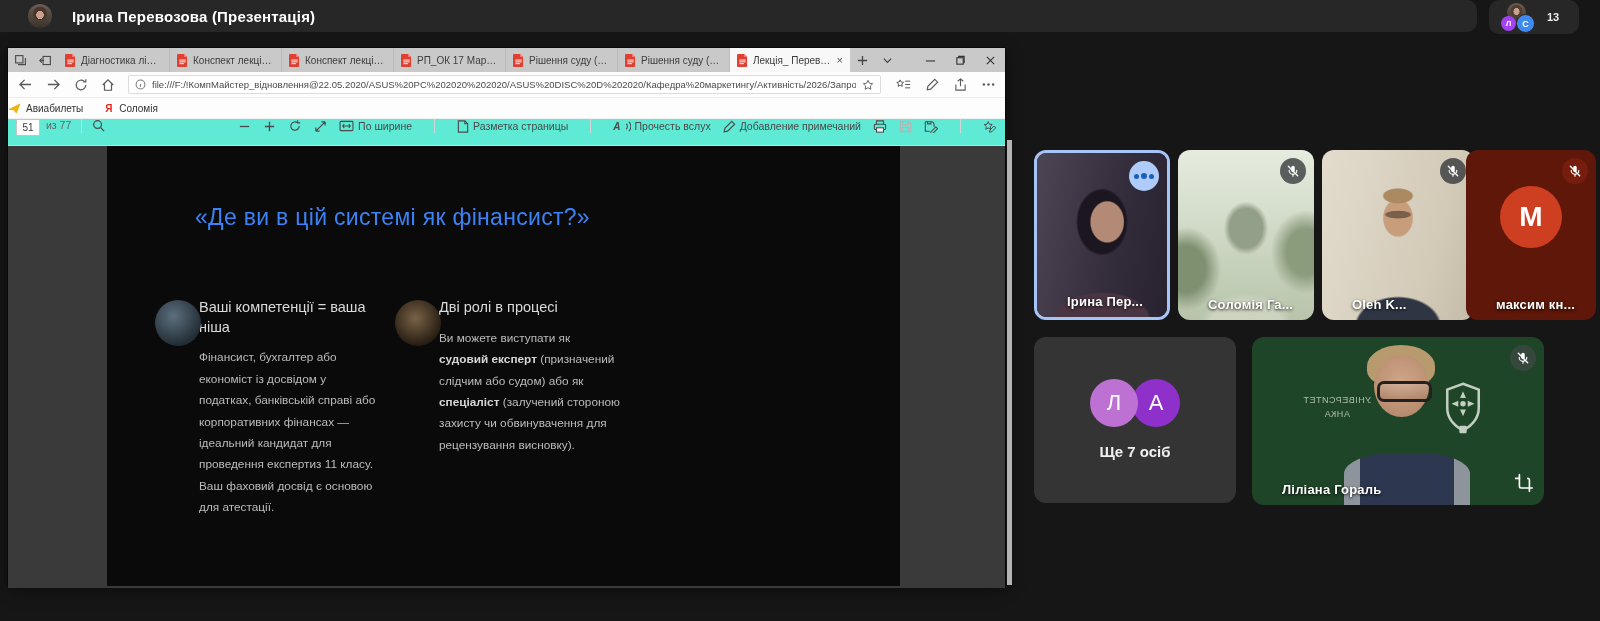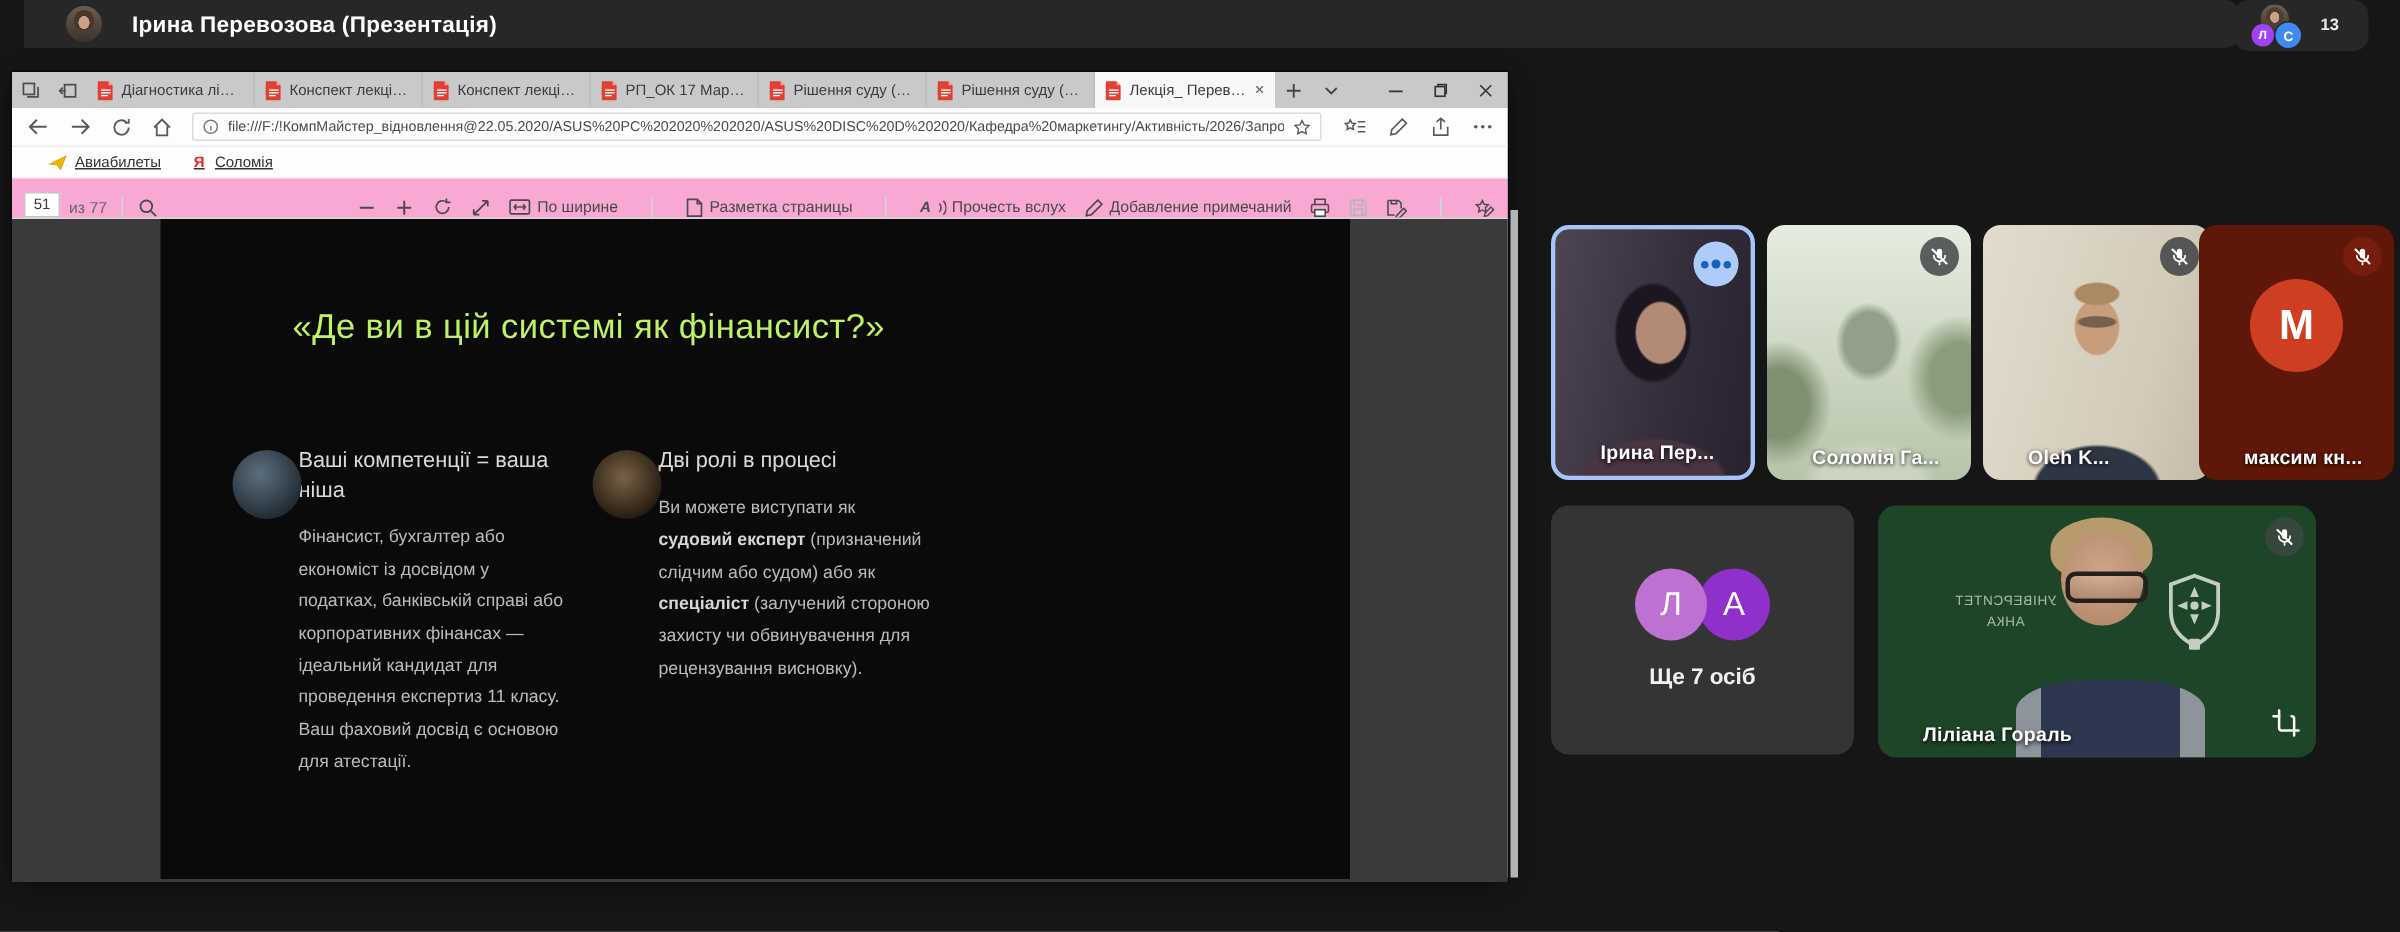--- a/index.html
+++ b/index.html
@@ -1,21 +1,21 @@
 <!DOCTYPE html>
 <html><head>
 <meta charset="utf-8">
 <style>
   html,body{margin:0;padding:0;background:#141414;}
   body{width:1600px;height:621px;overflow:hidden;font-family:"Liberation Sans",sans-serif;}
   .stage{position:relative;width:1600px;height:621px;background:#161616;}
 
   
   .topbar{position:absolute;left:0;top:0;width:1477px;height:32px;background:#272727;
-    border-radius:0 10px 10px 0;display:flex;align-items:center;margin-left:16px;}
+    border-radius:0 10px 10px 0;display:flex;align-items:center;}
   .topbar .pav{width:24px;height:24px;border-radius:50%;margin-left:28px;flex:0 0 auto;
     background:
       radial-gradient(6px 7px at 50% 46%,#c9a18a 0 60%,transparent 64%),
       radial-gradient(11px 11px at 50% 40%,#4a352b 0 60%,transparent 65%),
       linear-gradient(#6b5d52,#39322b);}
   .topbar .tname{color:#fff;font-size:15px;font-weight:bold;margin-left:20px;letter-spacing:.2px;}
 
   .people-pill{position:absolute;left:1489px;top:0;width:90px;height:34px;background:#272727;
     border-radius:10px;display:flex;align-items:center;}
   .pp-cluster{position:relative;width:44px;height:30px;margin-left:8px;}
@@ -47,41 +47,41 @@
 
   
   .navbar{height:25px;background:#fdfdfd;display:flex;align-items:center;padding:0 10px;gap:13px;border-bottom:1px solid #ededed;}
   .nico{color:#5a5a5a;display:grid;place-items:center;}
   .url-box{flex:1;height:17px;border:1px solid #dcdcdc;background:#fff;border-radius:2px;
     display:flex;align-items:center;padding:0 6px;gap:6px;min-width:0;}
   .url-text{flex:1;color:#4a4a4a;font-size:9.5px;white-space:nowrap;overflow:hidden;}
   .nav-right{display:flex;align-items:center;gap:15px;margin-left:2px;}
 
   
-  .bookmarks{height:20px;background:#fdfdfd;display:flex;align-items:center;gap:20px;padding-left:24px;
-    font-size:10px;color:#333;border-bottom:1px solid #f0f0f0;text-decoration:underline;}
+  .bookmarks{height:20px;background:#fdfdfd;display:flex;align-items:center;gap:20px;padding-left:0;
+    font-size:10px;color:#333;border-bottom:1px solid #f0f0f0;}
   .bm{display:flex;align-items:center;gap:5px;}
   .ya-ico{width:11px;height:11px;display:grid;place-items:center;color:#e52620;font-weight:bold;font-size:10px;}
 
   
-  .pdfbar{height:26px;background:#f9a8d4;border-bottom:1px solid #d8d8d8;display:flex;align-items:flex-end;
+  .pdfbar{height:26px;background:#5eead4;border-bottom:1px solid #d8d8d8;display:flex;align-items:flex-start;
     padding:0 8px;font-size:10.5px;color:#3a3a3a;}
   .page-box{min-width:14px;height:15px;border:1px solid #c5c5c5;background:#fff;display:grid;place-items:center;
     padding:0 4px;font-size:10px;}
   .of{margin-left:6px;color:#666;}
   .vsep{width:1px;height:14px;background:#d5d5d5;margin:0 10px;flex:0 0 auto;}
   .pdf-center{margin-left:auto;display:flex;align-items:center;gap:12px;}
   .pico{color:#4a4a4a;display:flex;align-items:center;gap:4px;}
   .pico.disabled{color:#b5b5b5;}
   .ral{font-size:10px;font-weight:bold;font-style:italic;}
 
   
   .pdf-content{position:relative;height:442px;background:#3a3a3a;overflow:hidden;}
   .slide{position:absolute;left:99px;top:0;width:793px;height:440px;background:#0a0a0a;}
-  .slide-title{position:absolute;left:88px;top:58px;font-size:23px;color:#bef264;letter-spacing:.3px;}
+  .slide-title{position:absolute;left:88px;top:58px;font-size:23px;color:#3b82f6;letter-spacing:.3px;}
   .col{position:absolute;top:152px;width:226px;}
   .col.c1{left:48px;} .col.c2{left:288px;} .col.c3{left:527px;}
   .col-icon{position:absolute;left:0;top:2px;width:46px;height:46px;border-radius:50%;}
   .c1 .col-icon{background:radial-gradient(circle at 40% 35%,#5c6f7d,#222d36 72%);}
   .c2 .col-icon{background:radial-gradient(circle at 45% 40%,#7a6247,#241b10 74%);}
   .c3 .col-icon{background:
       radial-gradient(5px 5px at 66% 56%,#a02020 0 60%,transparent 70%),
       radial-gradient(circle at 45% 42%,#f0e9da,#c2b9a4 78%);}
   .col-text{margin-left:44px;}
   .col-h{font-size:14.5px;color:#dadada;line-height:1.35;margin:0 0 10px 0;font-weight:normal;}

